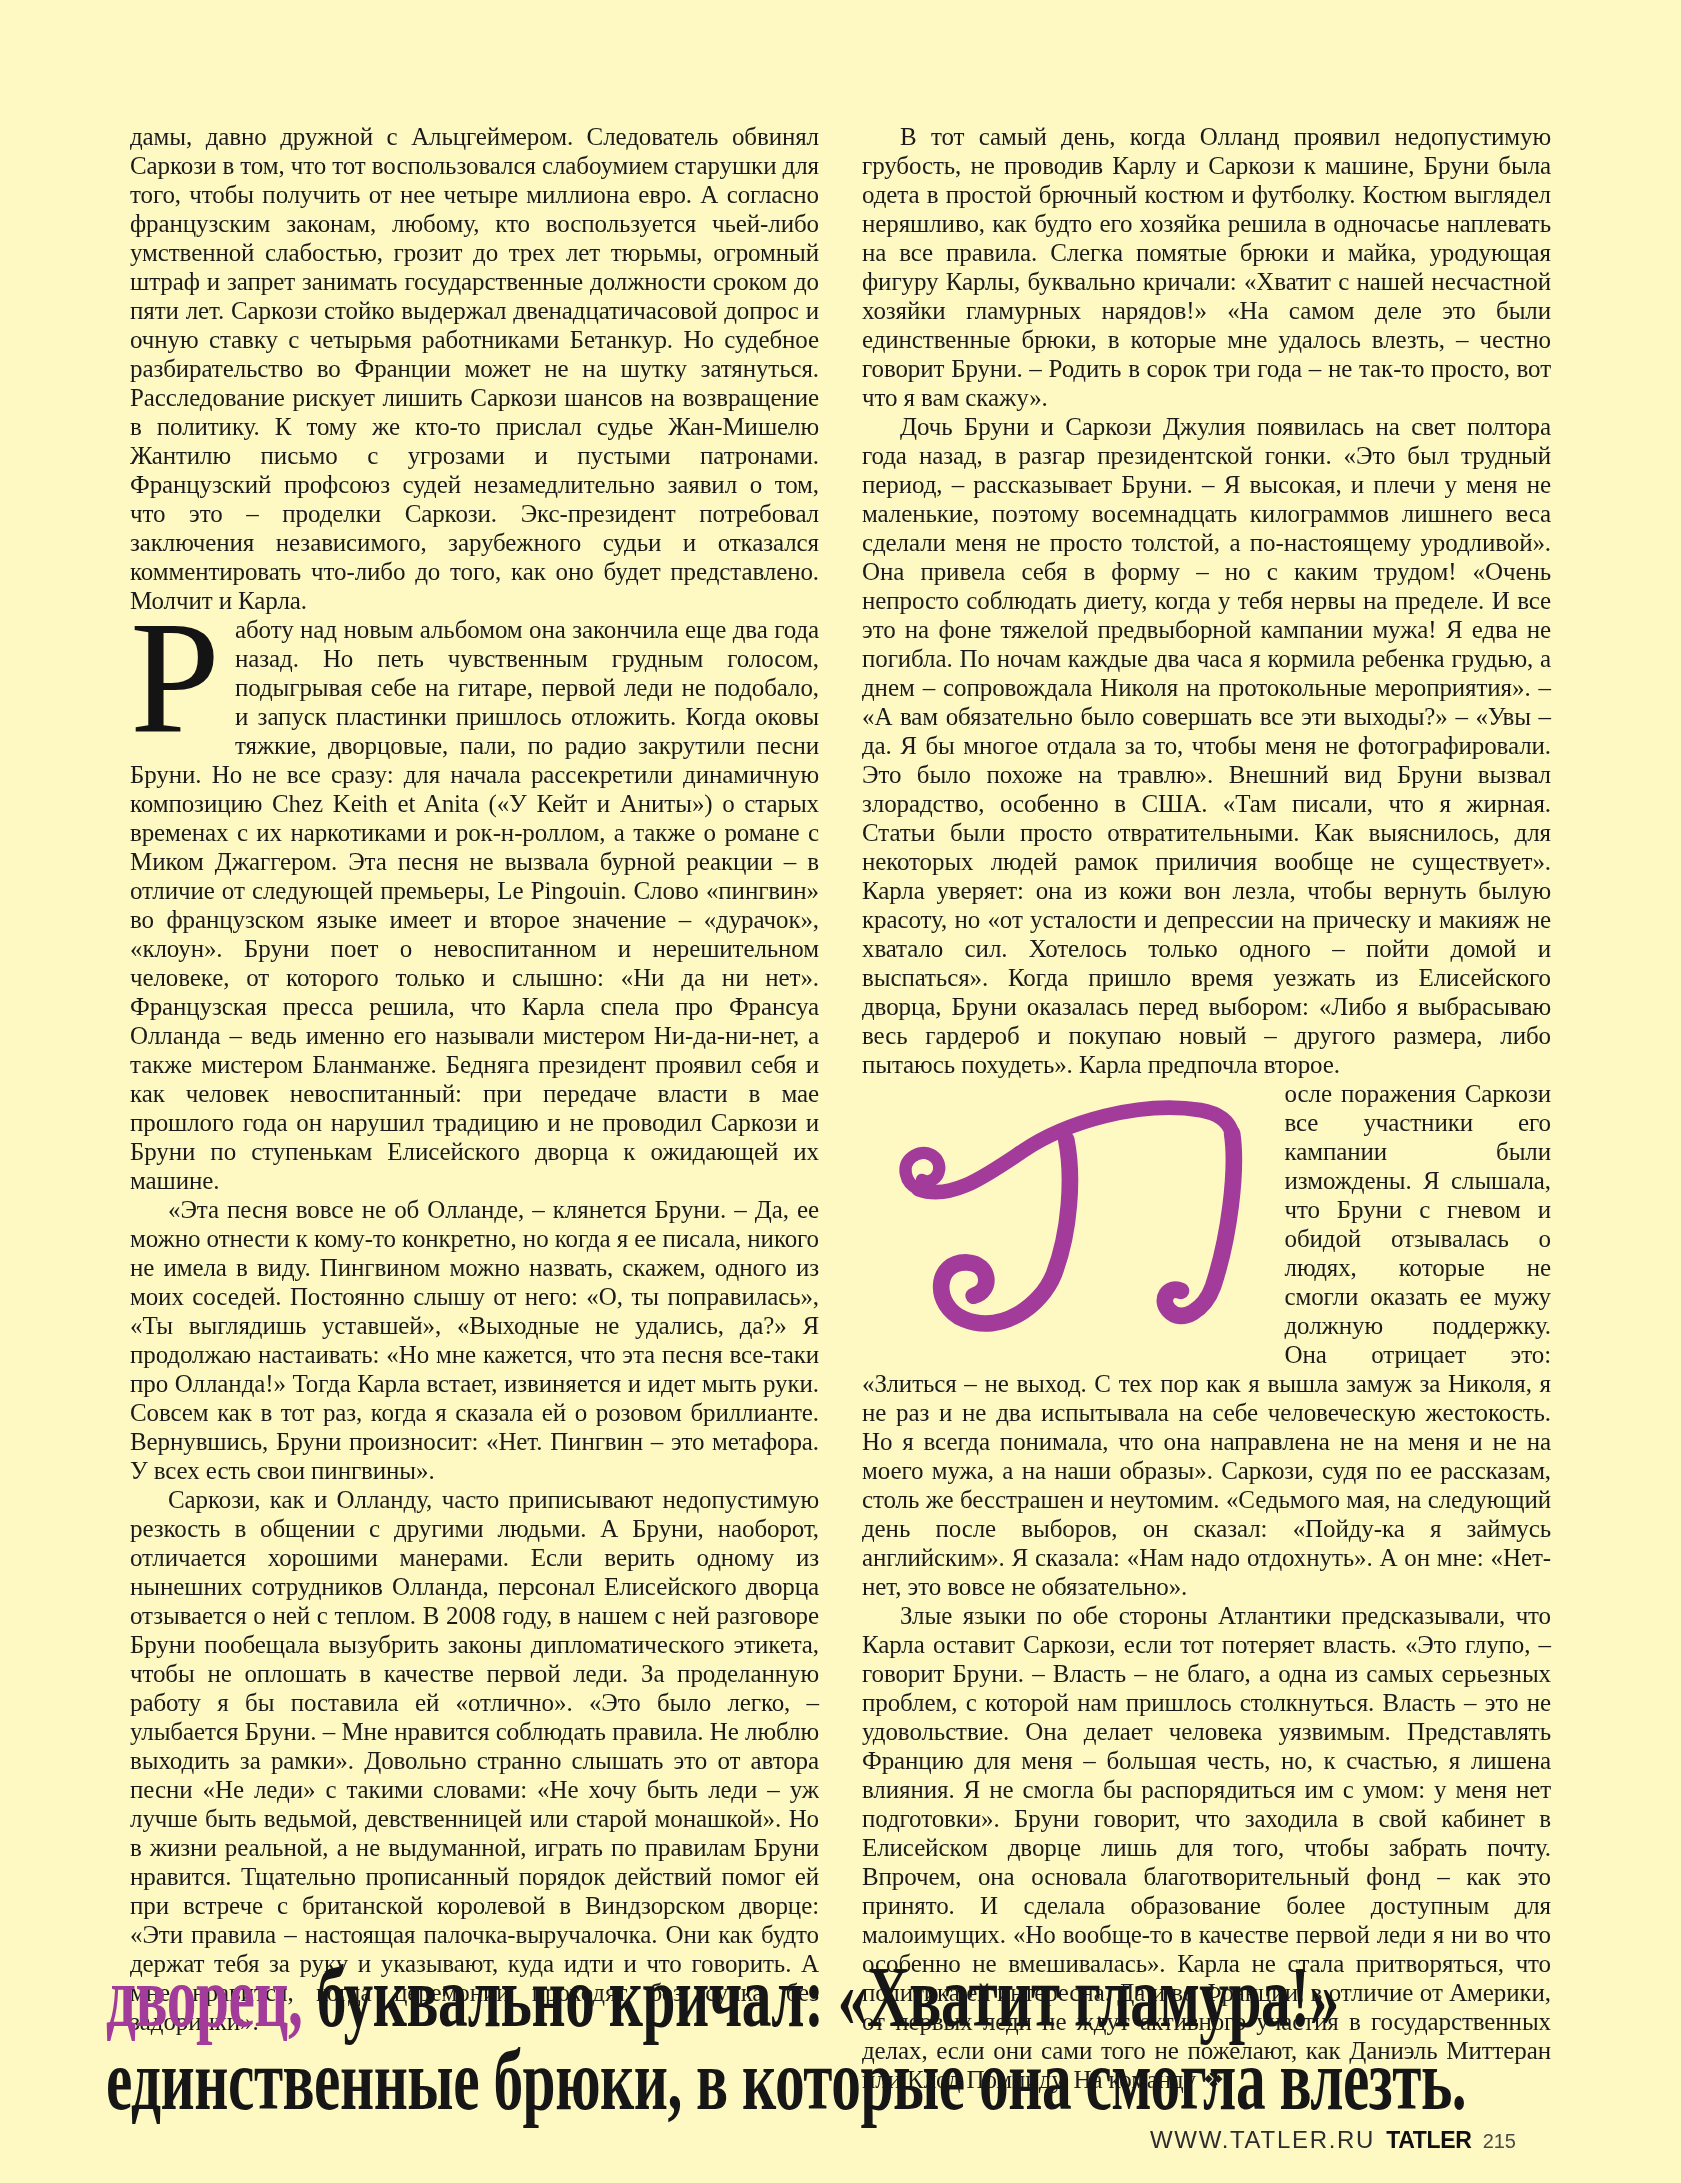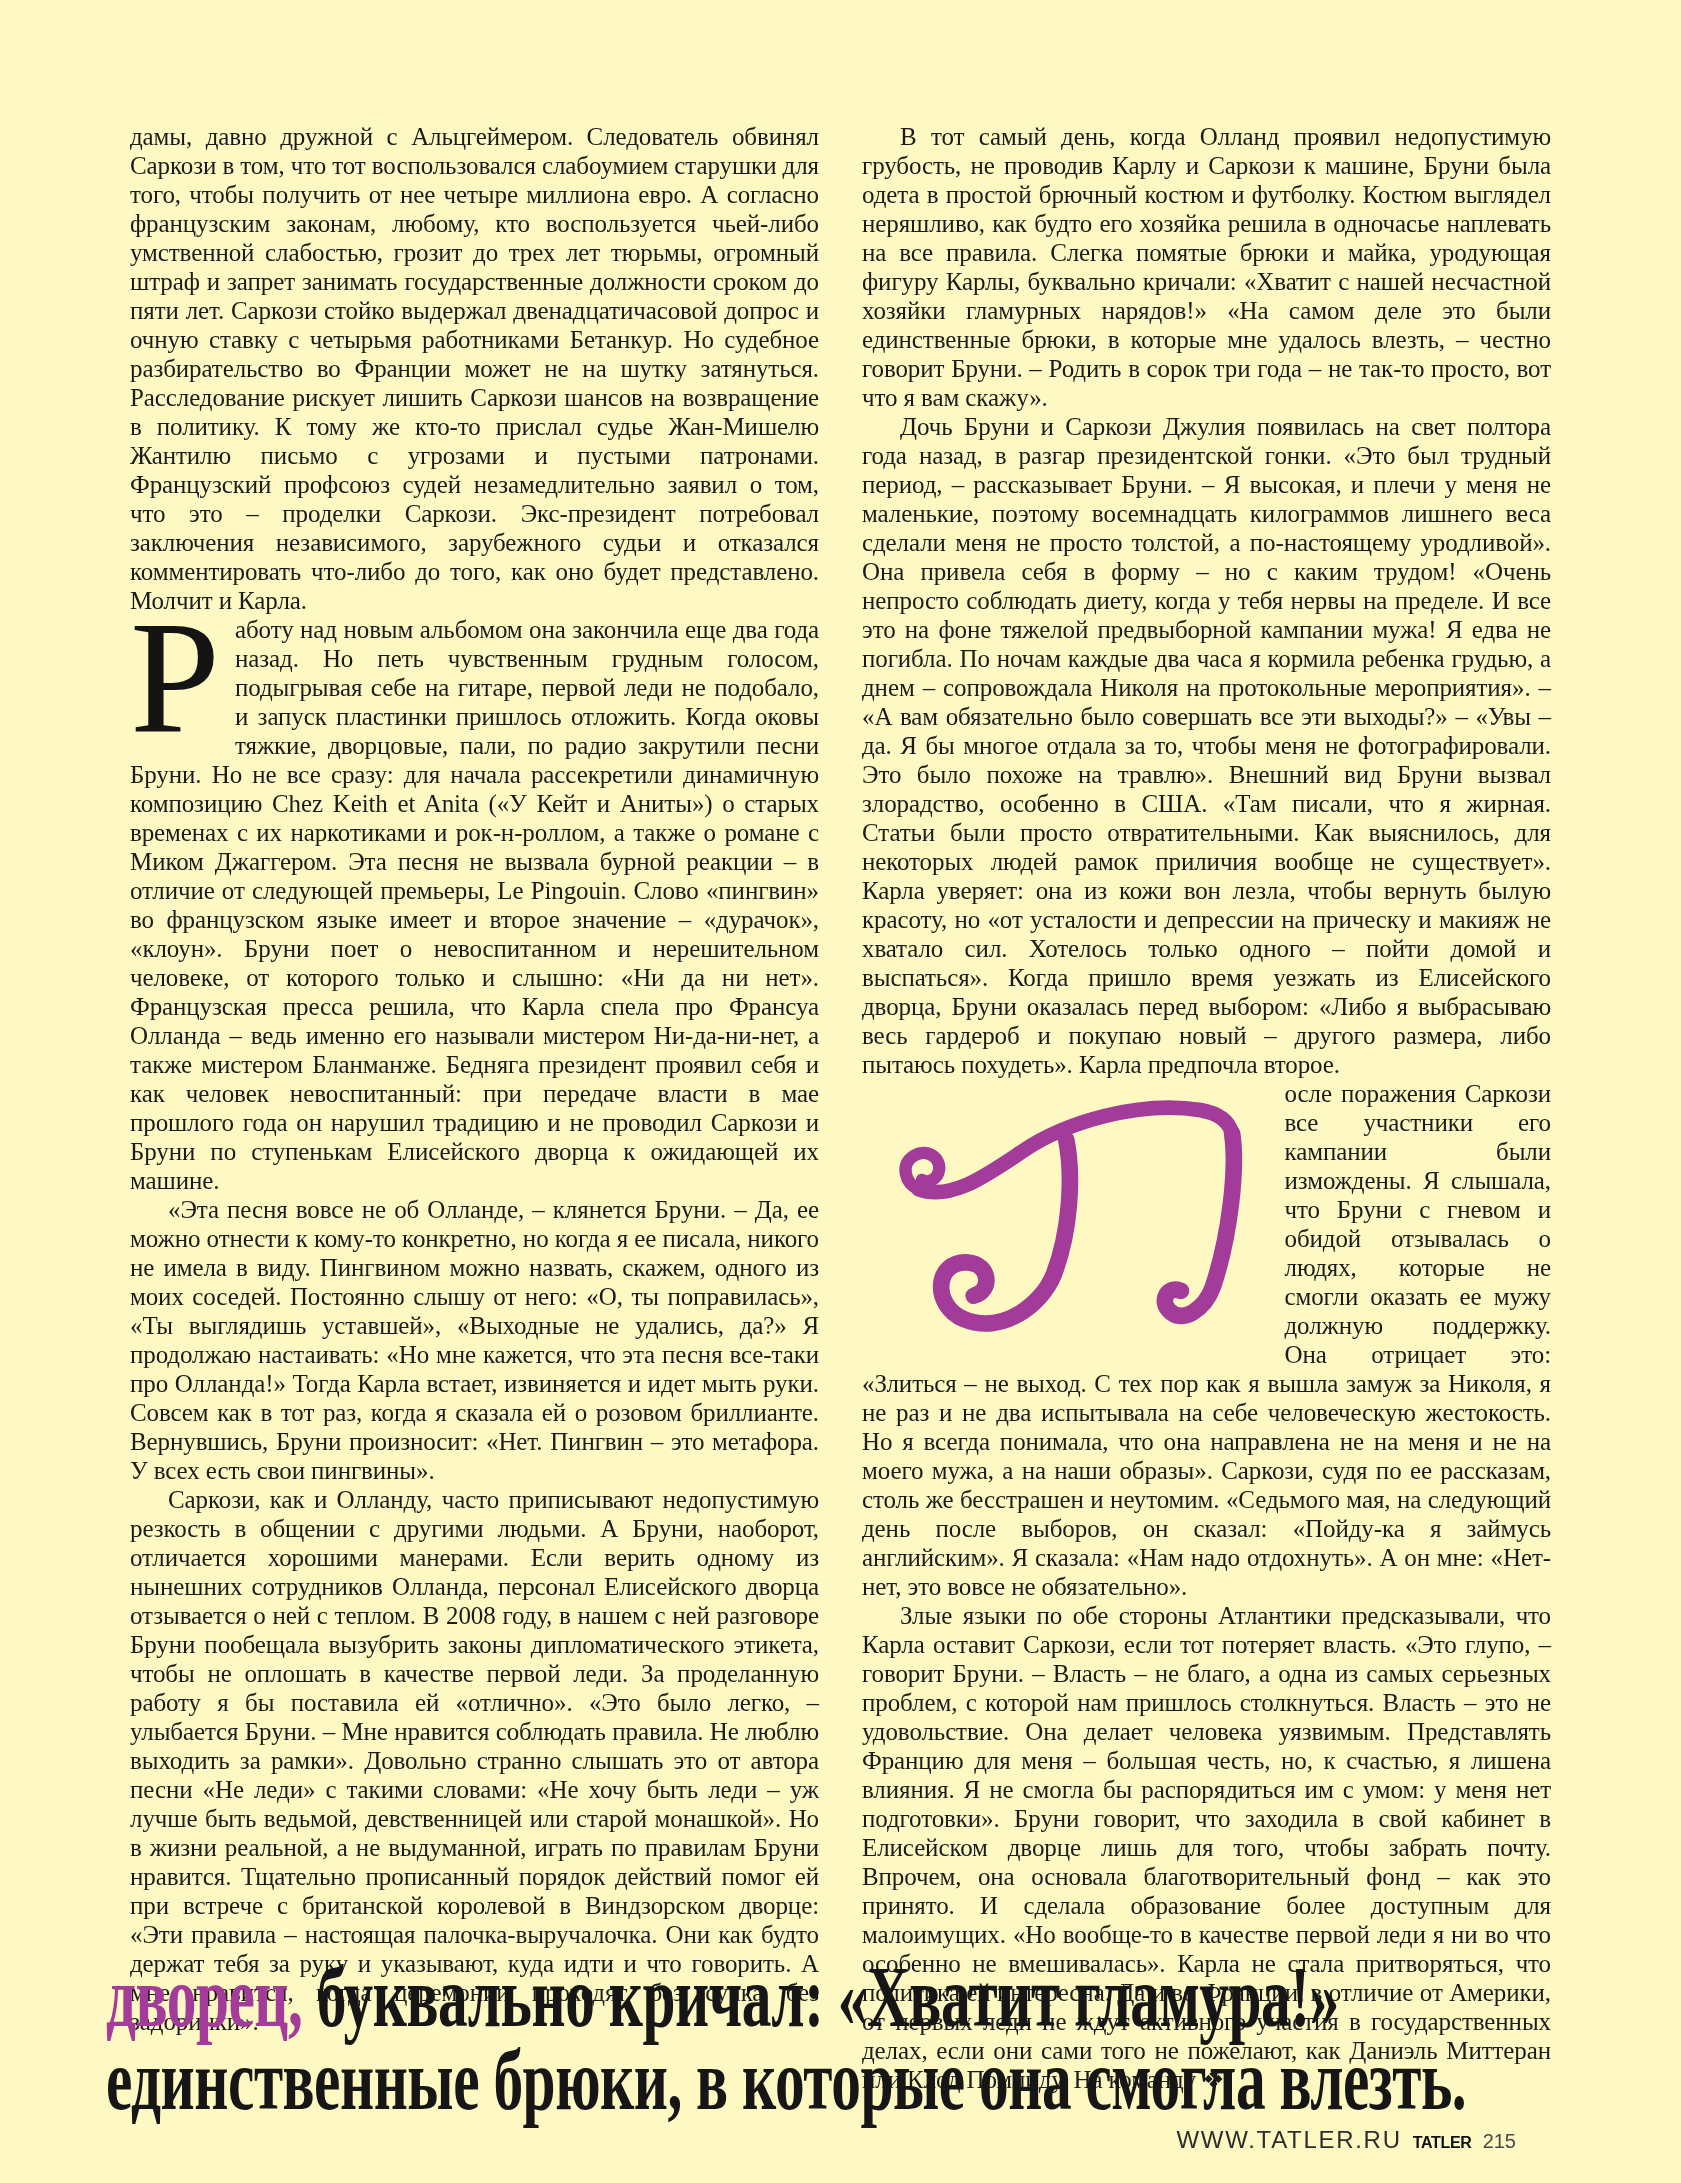--- a/index.html
+++ b/index.html
@@ -66,21 +66,21 @@
   .page-footer{
     position:absolute;
     top:2126px;
     right:165px;
     display:flex;
     align-items:baseline;
     gap:11px;
     font-family:"Liberation Sans", sans-serif;
   }
   .footer-url{font-size:24px;letter-spacing:1.7px;color:#2d2d2d;}
-  .footer-brand{font-size:16px;font-weight:bold;letter-spacing:-0.3px;color:#0f0f0f;}
+  .footer-brand{font-size:23px;font-weight:bold;letter-spacing:-0.3px;color:#0f0f0f;}
   .footer-page{font-size:20px;color:#4a4a4a;}
 </style>
 </head>
 <body>
 
 <div class="page">
 
   <section class="col col-left">
     <p class="body-par">дамы, давно дружной с Альцгеймером. Следователь обвинял Саркози в том, что тот воспользовался слабоумием старушки для того, чтобы получить от нее четыре миллиона евро. А согласно французским законам, любому, кто воспользуется чьей-либо умственной слабостью, грозит до трех лет тюрьмы, огромный штраф и запрет занимать государственные должности сроком до пяти лет. Саркози стойко выдержал двенадцатичасовой допрос и очную ставку с четырьмя работниками Бетанкур. Но судебное разбирательство во Франции может не на шутку затянуться. Расследование рискует лишить Саркози шансов на возвращение в политику. К тому же кто-то прислал судье Жан-Мишелю Жантилю письмо с угрозами и пустыми патронами. Французский профсоюз судей незамедлительно заявил о том, что это – проделки Саркози. Экс-президент потребовал заключения независимого, зарубежного судьи и отказался комментировать что-либо до того, как оно будет представлено. Молчит и Карла.</p>
 

